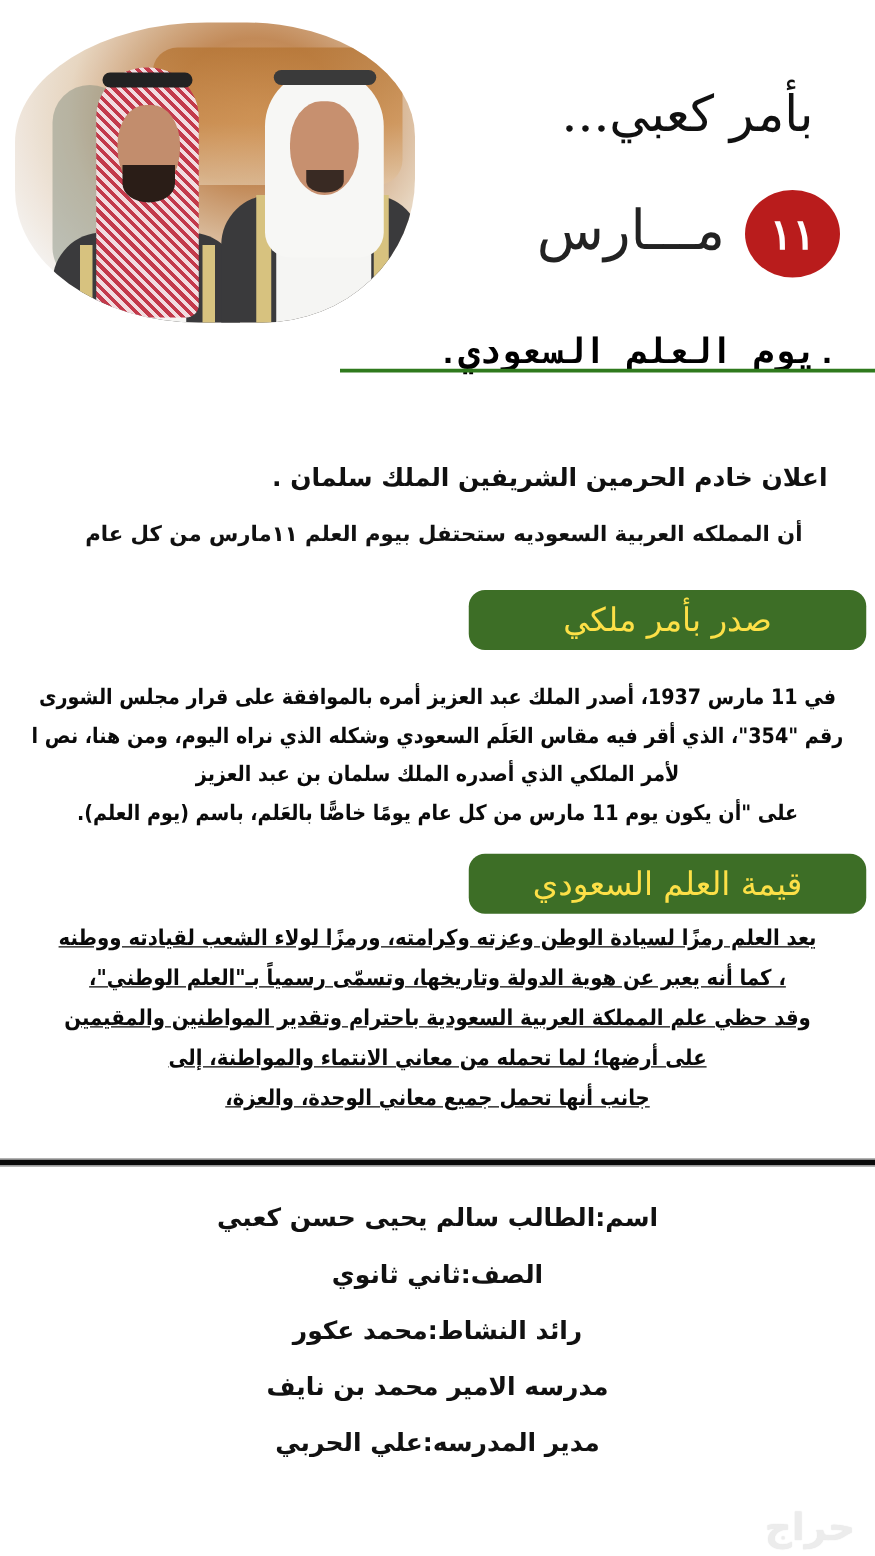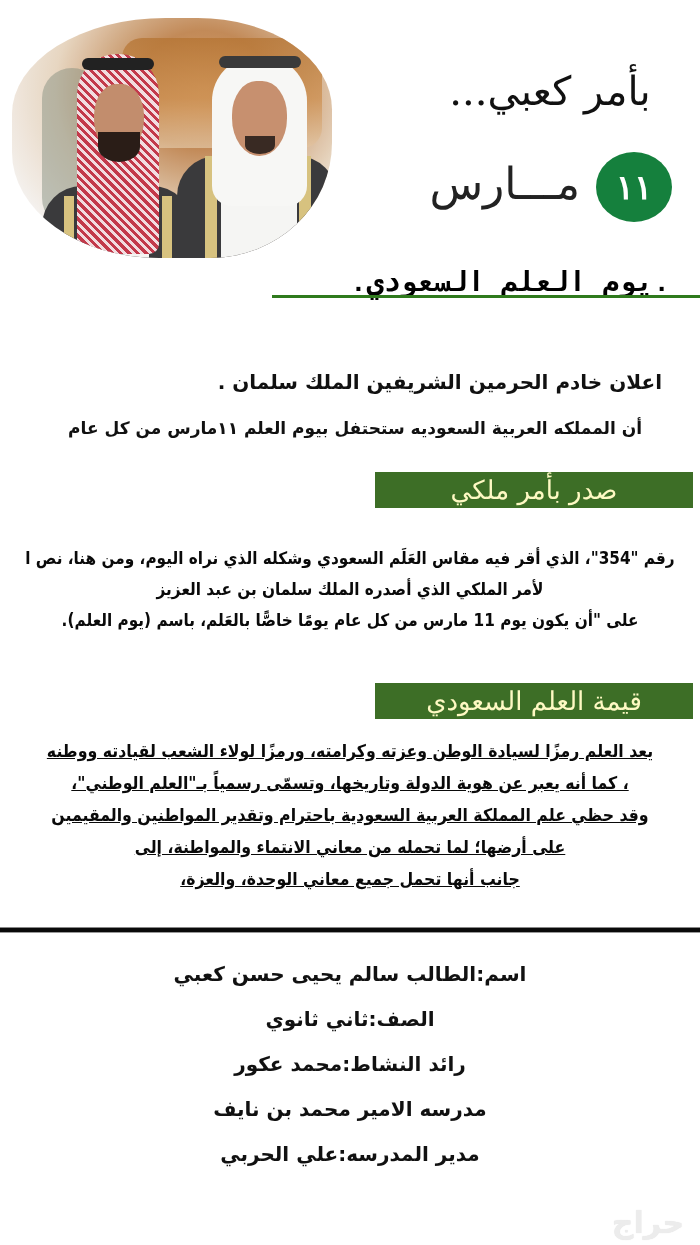--- a/index.html
+++ b/index.html
@@ -28,21 +28,21 @@
 
   
   .royal-order {
     position: absolute; left: 410px; top: 68px; width: 280px; text-align: center;
     font-family: "DejaVu Serif", serif; font-size: 40px; font-weight: normal; color: #111;
     direction: rtl; letter-spacing: 1px;
   }
   .date-row { position: absolute; left: 420px; top: 150px; width: 270px; height: 75px; }
   .date-circle {
     position: absolute; right: 18px; top: 2px; width: 76px; height: 70px; border-radius: 50%;
-    background: #15803d; color: #fff; display: flex; align-items: center; justify-content: center;
+    background: #b91c1c; color: #fff; display: flex; align-items: center; justify-content: center;
     font-family: "DejaVu Serif", serif; font-size: 34px; font-weight: bold;
   }
   .date-month {
     position: absolute; right: 110px; top: 8px; font-family: "DejaVu Sans", sans-serif;
     font-size: 44px; font-weight: 300; color: #222; direction: rtl; letter-spacing: 6px;
   }
 
   .main-title {
     position: absolute; right: 30px; top: 258px; direction: rtl;
     font-family: Liberation Mono, monospace; font-weight: bold; font-size: 28px; color: #000;
@@ -51,24 +51,25 @@
   .title-underline { position: absolute; left: 272px; top: 295px; width: 428px; height: 3px; background: #2f7a1d; }
 
   .rtl { direction: rtl; }
   .intro-line {
     position: absolute; right: 38px; font-family: "DejaVu Sans", sans-serif; font-weight: bold; color: #111;
   }
   .intro-1 { top: 370px; font-size: 20px; }
   .intro-2 { top: 418px; font-size: 17px; right: 58px; }
 
   .section-banner {
-    position: absolute; left: 375px; width: 318px; height: 36px; background: #3d6e26;
-    color: #fef9c3; display: flex; align-items: center; justify-content: center;
+    position: absolute; left: 375px; width: 318px; height: 48px; background: #3d6e26;
+    color: #fde047; display: flex; align-items: center; justify-content: center;
     font-family: "DejaVu Sans", sans-serif; font-size: 26px; font-weight: 300; direction: rtl;
     letter-spacing: 1px;
+    border-radius: 13px;
   }
   .banner-1 { top: 472px; }
   .banner-2 { top: 683px; }
 
   .para {
     position: absolute; left: 0; width: 700px; text-align: center; direction: rtl;
     font-family: "DejaVu Sans Condensed", "DejaVu Sans", sans-serif; font-weight: bold; color: #0a0a0a;
     font-size: 17px;
   }
   .para div { white-space: nowrap; }
@@ -130,20 +131,21 @@
 </div>
 
 <div class="main-title">.يوم العلم السعودي.</div>
 <div class="title-underline"></div>
 
 <div class="intro-line intro-1 rtl">اعلان خادم الحرمين الشريفين الملك سلمان .</div>
 <div class="intro-line intro-2 rtl">أن المملكه العربية السعوديه ستحتفل بيوم العلم ١١مارس من كل عام</div>
 
 <div class="section-banner banner-1">صدر بأمر ملكي</div>
 <div class="para para-1">
+  <div>في 11 مارس 1937، أصدر الملك عبد العزيز  أمره بالموافقة على قرار مجلس الشورى</div>
   <div>رقم "354"، الذي أقر فيه مقاس العَلَم السعودي وشكله الذي نراه اليوم، ومن هنا، نص ا</div>
   <div>لأمر الملكي الذي أصدره الملك سلمان بن عبد العزيز</div>
   <div>على "أن يكون يوم 11 مارس  من كل عام يومًا خاصًّا بالعَلم، باسم (يوم العلم).</div>
 </div>
 
 <div class="section-banner banner-2">قيمة العلم السعودي</div>
 <div class="para para-2">
   <div>يعد العلم رمزًا لسيادة الوطن وعزته وكرامته، ورمزًا لولاء الشعب لقيادته ووطنه</div>
   <div>، كما أنه يعبر عن هوية الدولة وتاريخها، وتسمّى رسمياً بـ"العلم الوطني"،</div>
   <div>وقد حظي علم المملكة العربية السعودية باحترام وتقدير المواطنين والمقيمين</div>

